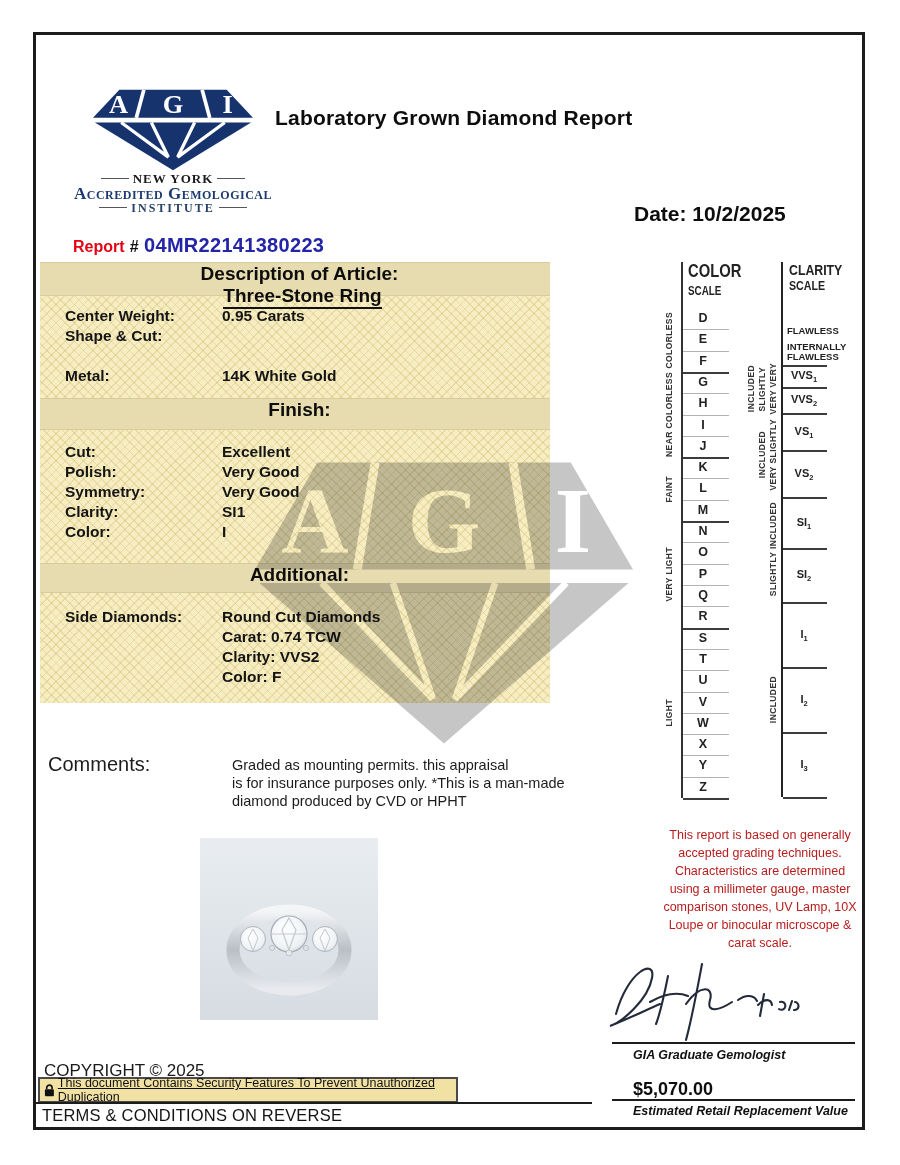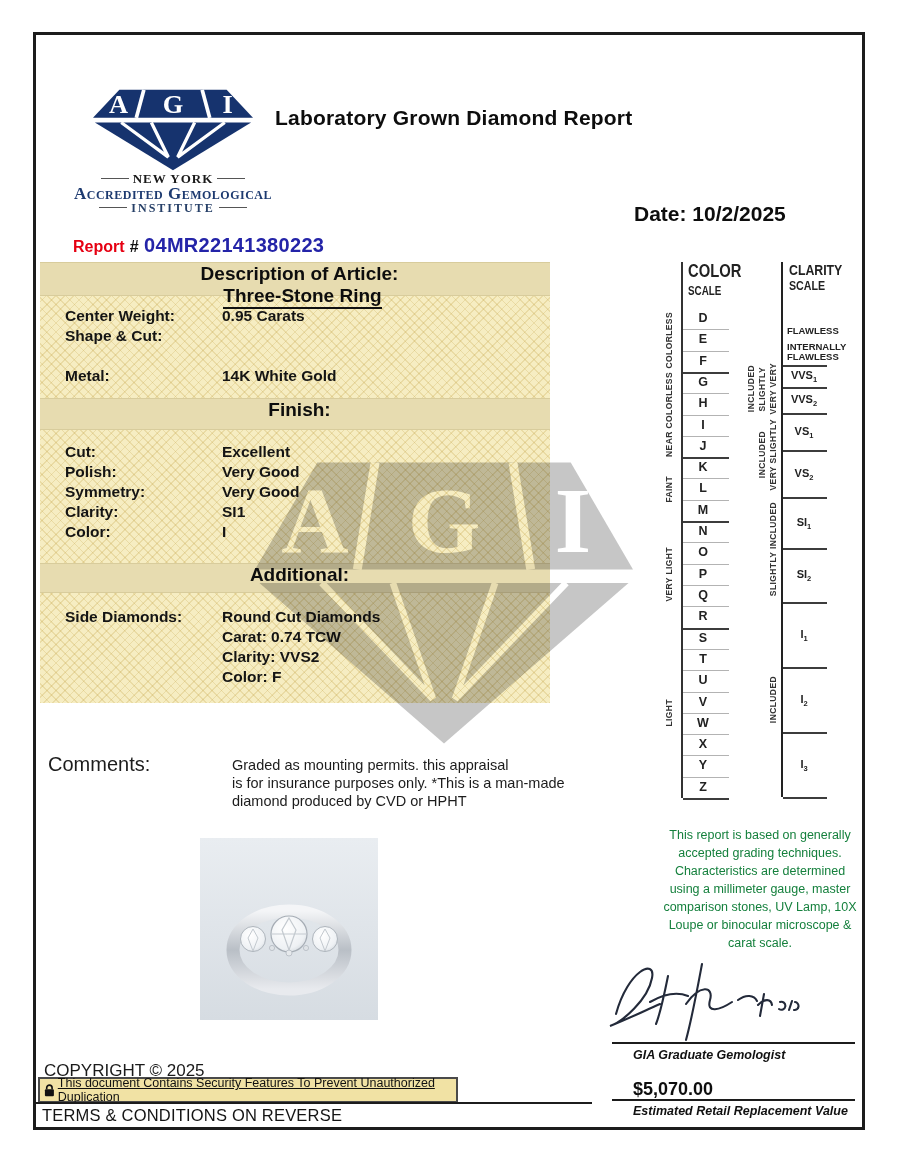--- a/index.html
+++ b/index.html
@@ -48,21 +48,21 @@
   .tick{position:absolute;height:1px;background:#b3b3b3;}
   .tick.dark{height:2px;background:#3c3c3c;}
   .cletter{position:absolute;left:683px;width:40px;text-align:center;font-weight:700;font-size:12.5px;color:#222;}
   .cgrade{position:absolute;left:783px;width:42px;text-align:center;font-weight:700;font-size:11px;color:#222;}
   .cgrade sub{font-size:7.5px;}
   .flif{position:absolute;left:787px;width:60px;font-weight:700;font-size:9.5px;line-height:10.5px;color:#222;}
   .vwrap{position:absolute;display:flex;align-items:center;}
   .vlabel{writing-mode:vertical-rl;transform:rotate(180deg);font-size:8.5px;font-weight:700;color:#333;letter-spacing:.4px;line-height:10px;white-space:nowrap;}
 
   
-  .disclaimer{font-size:12.5px;line-height:18px;color:#15803d;text-align:center;}
+  .disclaimer{font-size:12.5px;line-height:18px;color:#b91c1c;text-align:center;}
   .sig-label{font-size:12.5px;font-weight:700;font-style:italic;color:#111;}
   .price{font-size:18px;font-weight:700;color:#0d0d0d;}
   .rule{position:absolute;background:#1c1c1c;}
 
   
   .copyright{font-size:17px;color:#1a1a1a;}
   .security-bar{position:absolute;left:38px;top:1077px;width:420px;height:26px;background:#f1e2a4;
      border:2px solid #4a4a4a;box-sizing:border-box;display:flex;align-items:center;padding-left:4px;text-decoration:underline;}
   .security-text{font-size:12.5px;color:#111;margin-left:3px;}
   .terms{font-size:16.5px;color:#141414;letter-spacing:.2px;}

